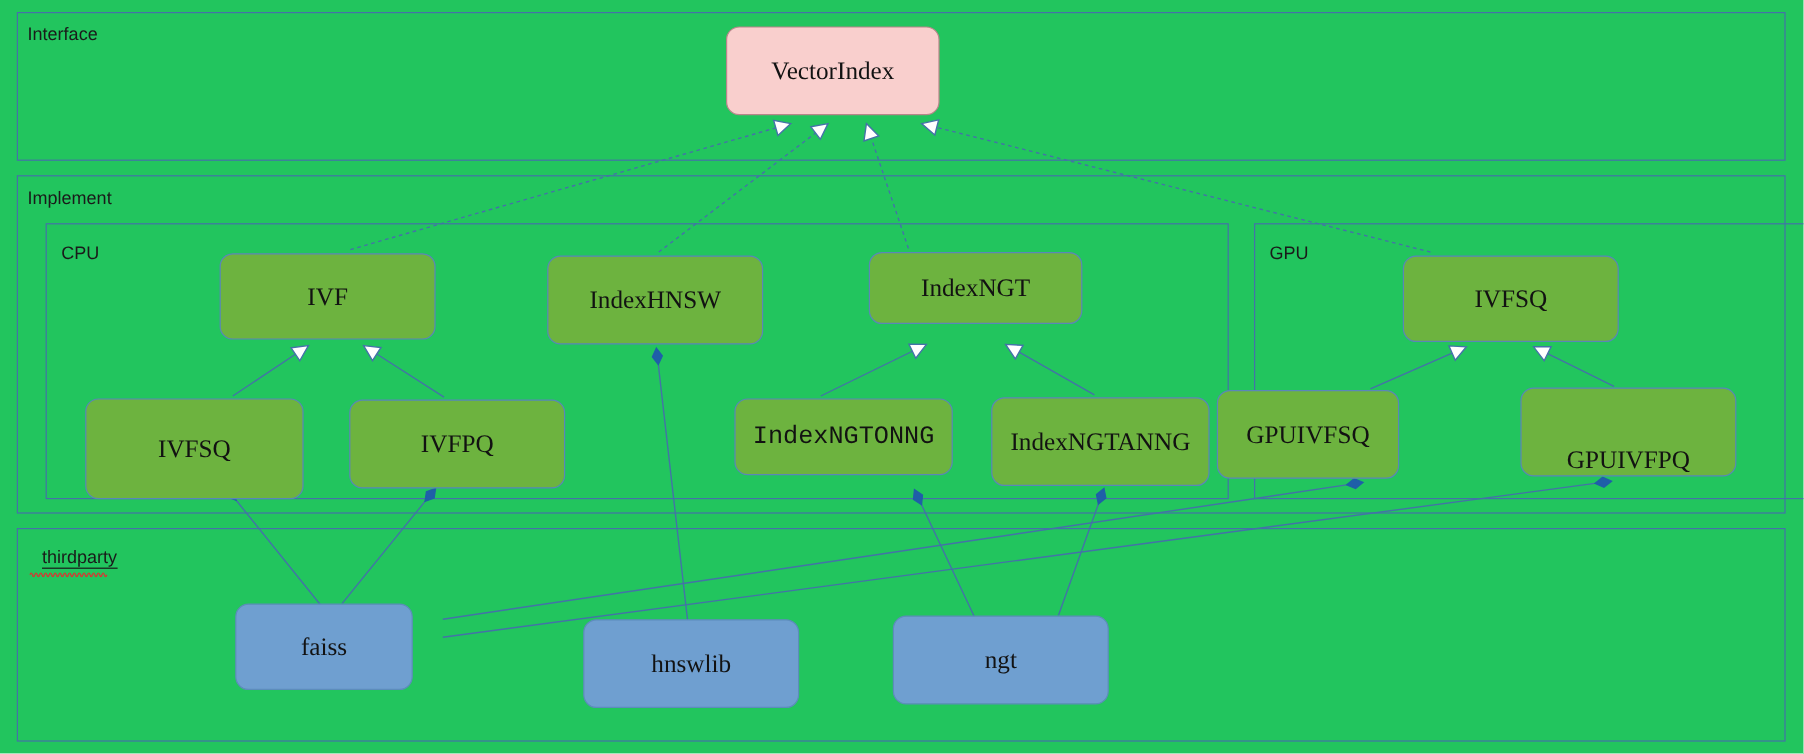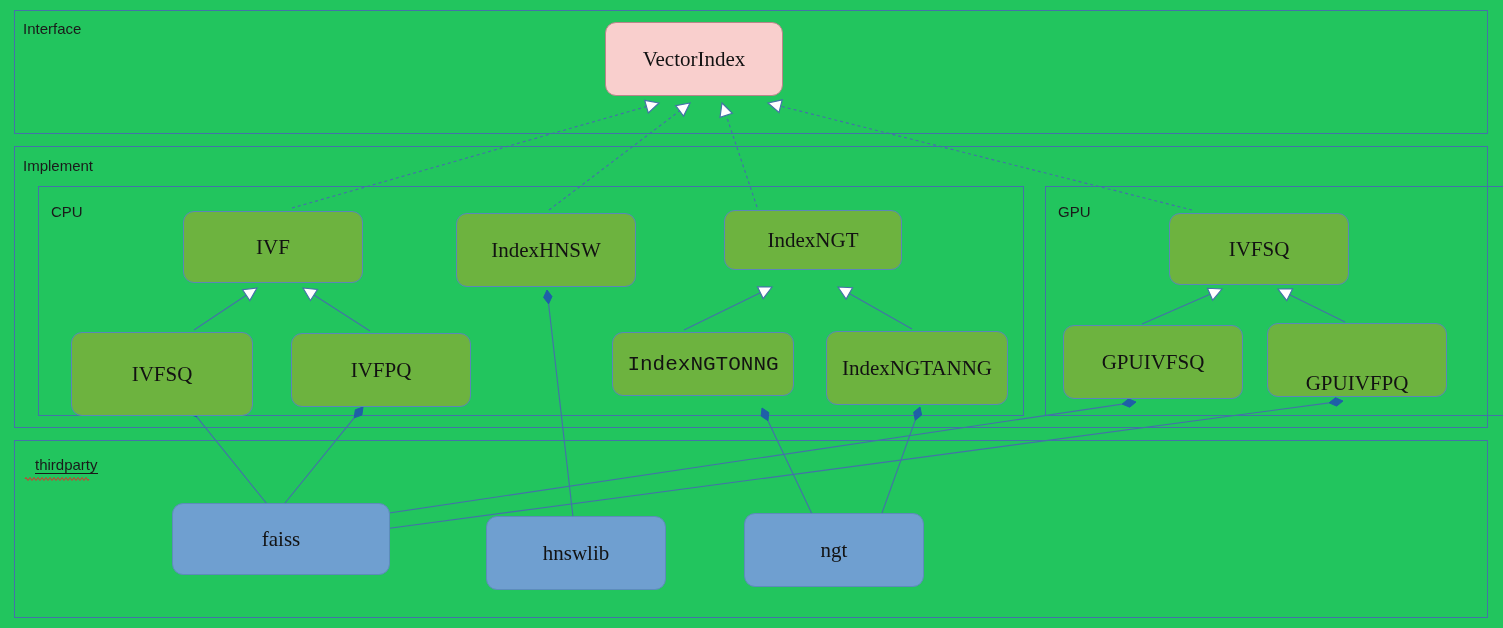--- a/index.html
+++ b/index.html
@@ -182,27 +182,27 @@
       </div>
       <div class="node impl" style="left: 291px; top: 333px; width: 180px; height: 74px;">
         <span>IVFPQ</span>
       </div>
       <div class="node impl" style="left: 612px; top: 332px; width: 182px; height: 64px; font-family: Liberation Mono, monospace;">
         <span>IndexNGTONNG</span>
       </div>
       <div class="node impl" style="left: 826px; top: 331px; width: 182px; height: 74px;">
         <span>IndexNGTANNG</span>
       </div>
-      <div class="node impl" style="left: 1063px; top: 325px; width: 180px; height: 74px; text-align: right;">
+      <div class="node impl" style="left: 1014px; top: 325px; width: 152px; height: 74px; text-align: right;">
         <span>GPUIVFSQ</span>
       </div>
       <div class="node impl" style="left: 1267px; top: 323px; width: 180px; height: 74px; align-items: flex-end;">
         <span>GPUIVFPQ</span>
       </div>
-      <div class="node third" style="left: 172px; top: 503px; width: 218px; height: 72px;">
+      <div class="node third" style="left: 196px; top: 503px; width: 148px; height: 72px;">
         <span>faiss</span>
       </div>
       <div class="node third" style="left: 486px; top: 516px; width: 180px; height: 74px;">
         <span>hnswlib</span>
       </div>
       <div class="node third" style="left: 744px; top: 513px; width: 180px; height: 74px;">
         <span>ngt</span>
       </div>
     </div>
 

